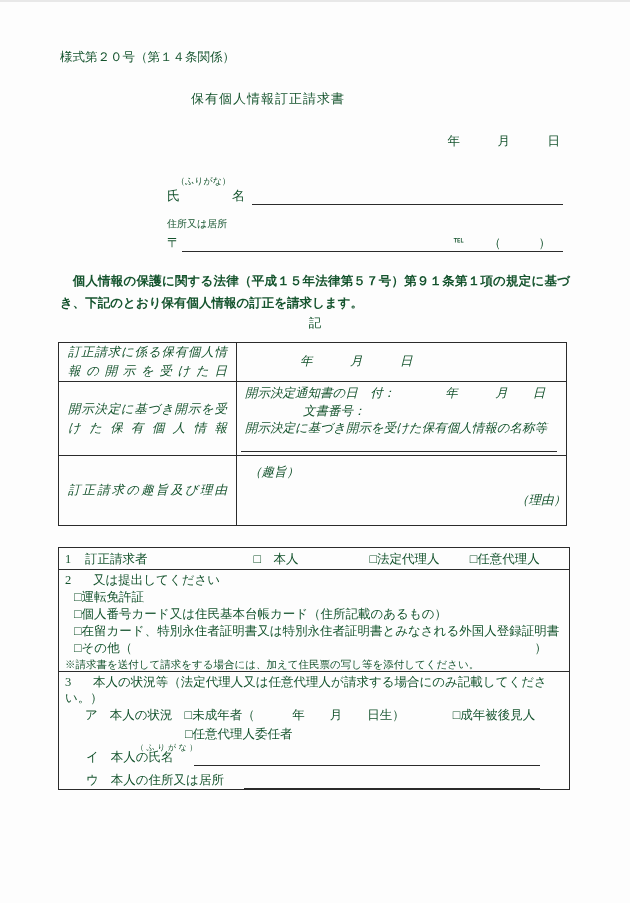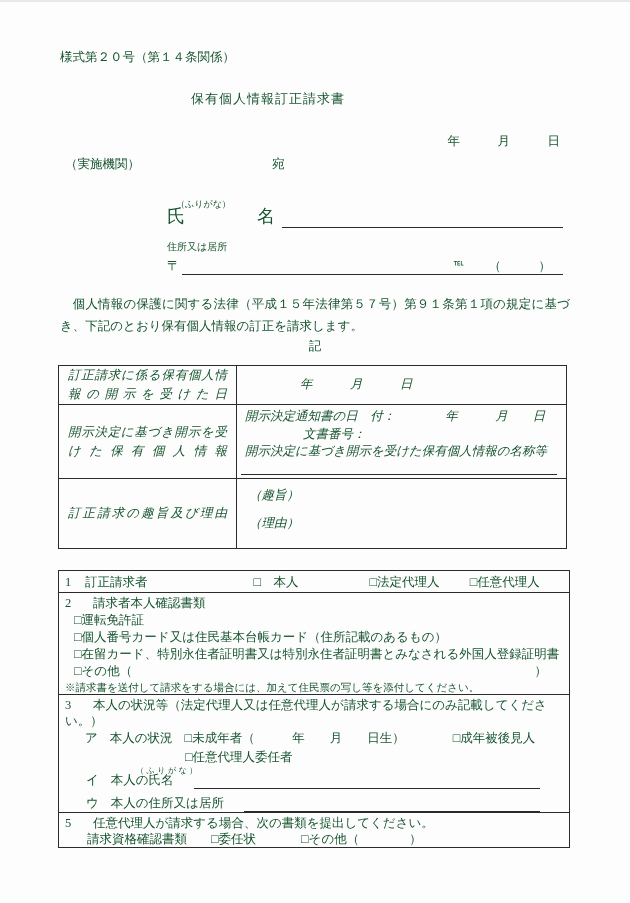--- a/index.html
+++ b/index.html
@@ -8,42 +8,42 @@
     margin:2px auto;color:#14532d;
     font-family:"Liberation Serif","DejaVu Serif",serif;
     overflow:hidden;
   }
   .fn{margin:48px 0 0 60px;font-size:12.5px;line-height:14px;}
   .title{margin:26px 0 0 191px;font-size:13px;font-weight:400;letter-spacing:1px;line-height:17px;}
   .hdate{margin-top:27px;text-align:right;padding-right:70px;font-size:12.5px;line-height:15px;}
   .addr1{margin:8px 0 0 65px;font-size:12.5px;line-height:15px;}
   .ate{margin-left:132px;}
   .furi{margin:27px 0 0 176px;font-size:9px;line-height:11px;}
-  .nrow{display:flex;align-items:flex-end;margin:1px 67px 0 167px;font-size:18px;height:17px;text-align:right;}
+  .nrow{display:flex;align-items:flex-end;margin:1px 67px 0 167px;font-size:13px;height:17px;text-align:right;}
   .fill{flex:1;height:16px;border-bottom:1px solid #2b2b2b;margin-left:7px;}
   .alabel{margin:11px 0 0 167px;font-size:10px;line-height:15px;}
   .prow{display:flex;align-items:flex-end;margin:4px 67px 0 167px;font-size:13px;height:17px;}
   .prow .fill{margin-left:2px;text-align:right;padding-right:12px;font-size:12.5px;line-height:16px;}
-  .body-p{margin:19px 60px 0 60px;font-size:12.5px;line-height:21.5px;text-align:justify;}
+  .body-p{margin:19px 60px 0 60px;font-size:12.5px;line-height:21.5px;text-align:justify;font-weight:bold;}
   .ki{margin-top:1px;text-align:center;font-size:12.5px;line-height:16px;}
   table{border-collapse:collapse;margin-left:58px;table-layout:fixed;}
   .t1{margin-top:11px;width:509px;font-style:italic;}
   .t2{margin-top:21px;width:512px;font-family:Liberation Serif, serif;}
   td{border:1px solid #2b2b2b;font-size:12.5px;padding:0;}
   .t1 .th{width:159px;padding:0 9px;text-align:justify;text-align-last:justify;
           vertical-align:middle;line-height:19px;}
   .t1 .cd{vertical-align:top;position:relative;}
   .h38{height:38px}.h73{height:73px}.h69{height:69px}
   .h19{height:19px}.h98{height:98px}.h102{height:102px}.h35{height:35px}.h32{height:32px}
   .r1v{padding:11px 0 0 63px;line-height:14px;}
   .c2{padding:3px 10px 0 8px;line-height:17.5px;}
   .docnum{padding-left:58px;}
   .uline{position:absolute;left:4px;right:9px;bottom:3px;border-bottom:1px solid #2b2b2b;}
   .shushi{margin:8px 0 0 12px;line-height:16px;}
-  .riyu{margin:12px 0 0 12px;line-height:16px;}
+  .riyu{margin:12px 0 0 12px;line-height:16px;text-align:right;}
   .t2 td{vertical-align:top;padding:2px 0 0 6px;}
   .lh16{line-height:16px}.lh17{line-height:17px}.lh18{line-height:18px}.lh19{line-height:19px}
   .num{display:inline-block;min-width:8px;}
   .ttl1{margin-left:12px}.ttl{margin-left:20px}
   .m106{margin-left:106px}.m71{margin-left:71px}.m30{margin-left:30px}
   .item{margin-left:9px;}
   .other-line{display:flex;margin-right:22px;}
   .spacer{flex:1;}
   .note{font-size:10.5px;line-height:13px;margin-top:1px;}
   .pa{margin-left:20px}.la{margin-left:12px}.ma{margin-left:12px}.wa{margin-left:48px}
@@ -61,21 +61,20 @@
 <body>
 
 <div class="page">
 
   <div class="fn">様式第２０号（第１４条関係）</div>
 
   <div class="title">保有個人情報訂正請求書</div>
 
   <div class="hdate">年　　　月　　　日</div>
 
-  <div class="addr1"><span>（実施機関）</span><span class="ate">宛</span></div>
 
   <div class="furi">（ふりがな）</div>
 
   <div class="nrow">
       <span>氏　　　　名</span>
       <span class="fill"></span>
     </div>
 
   <div class="alabel">住所又は居所</div>
 
@@ -119,21 +118,21 @@
 
   <table class="t2">
     <tbody>
         <tr>
       <td class="h19">
         <div class="lh18"><span class="num">1</span><span class="ttl1">訂正請求者</span><span class="m106">□　本人</span><span class="m71">□法定代理人</span><span class="m30">□任意代理人</span></div>
       </td>
     </tr>
     <tr>
       <td class="h98">
-        <div class="lh17"><span class="num">2</span><span class="ttl">請求者本人確認書類</span></div>
+        <div class="lh17"><span class="num">2</span><span class="ttl">又は提出してください</span></div>
         <div class="item lh17">□運転免許証</div>
         <div class="item lh17">□個人番号カード又は住民基本台帳カード（住所記載のあるもの）</div>
         <div class="item lh17">□在留カード、特別永住者証明書又は特別永住者証明書とみなされる外国人登録証明書</div>
         <div class="item lh17 other-line">
               <span>□その他（</span>
               <span class="spacer"></span>
               <span>）</span>
             </div>
         <div class="note">※請求書を送付して請求をする場合には、加えて住民票の写し等を添付してください。</div>
       </td>
@@ -149,22 +148,16 @@
               <span class="klbl">本人の氏名</span>
               <span class="fill2"></span>
             </div>
         <div class="krow u-row">
               <span class="kpre">ウ</span>
               <span class="klbl">本人の住所又は居所</span>
               <span class="fill2"></span>
             </div>
       </td>
     </tr>
-    <tr>
-      <td class="h32">
-        <div class="lh16"><span class="num">5</span><span class="ttl">任意代理人が請求する場合、次の書類を提出してください。</span></div>
-        <div class="lh16"><span class="lbl45">請求資格確認書類</span><span class="m24">□委任状</span><span class="m45">□その他（　　　　）</span></div>
-      </td>
-    </tr>
   </tbody>
     </table>
 
 </div>
 
 </body></html>

